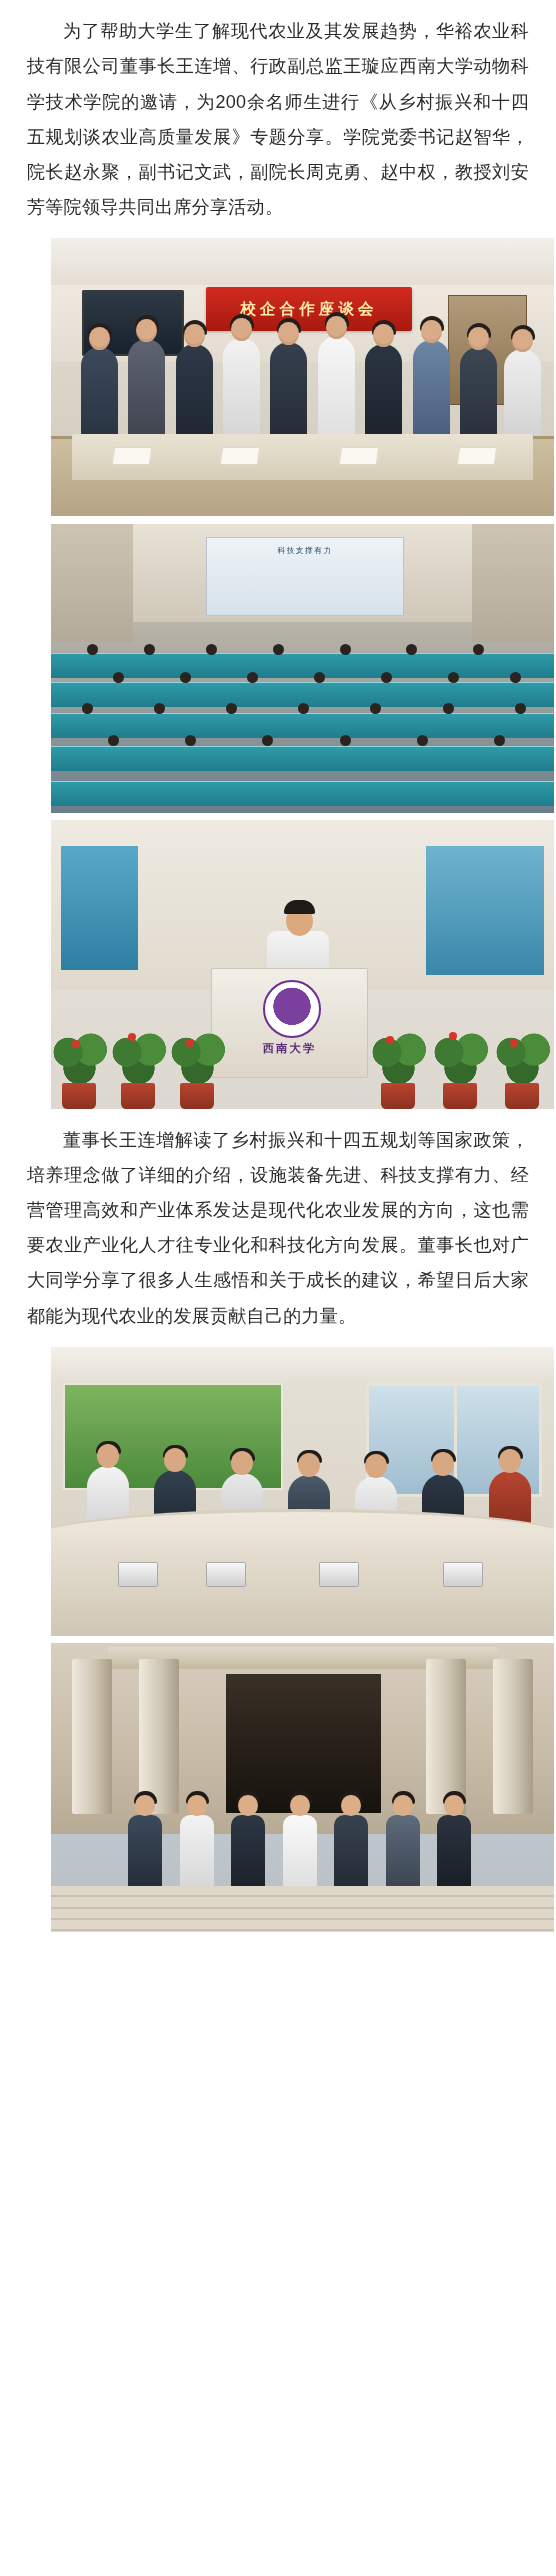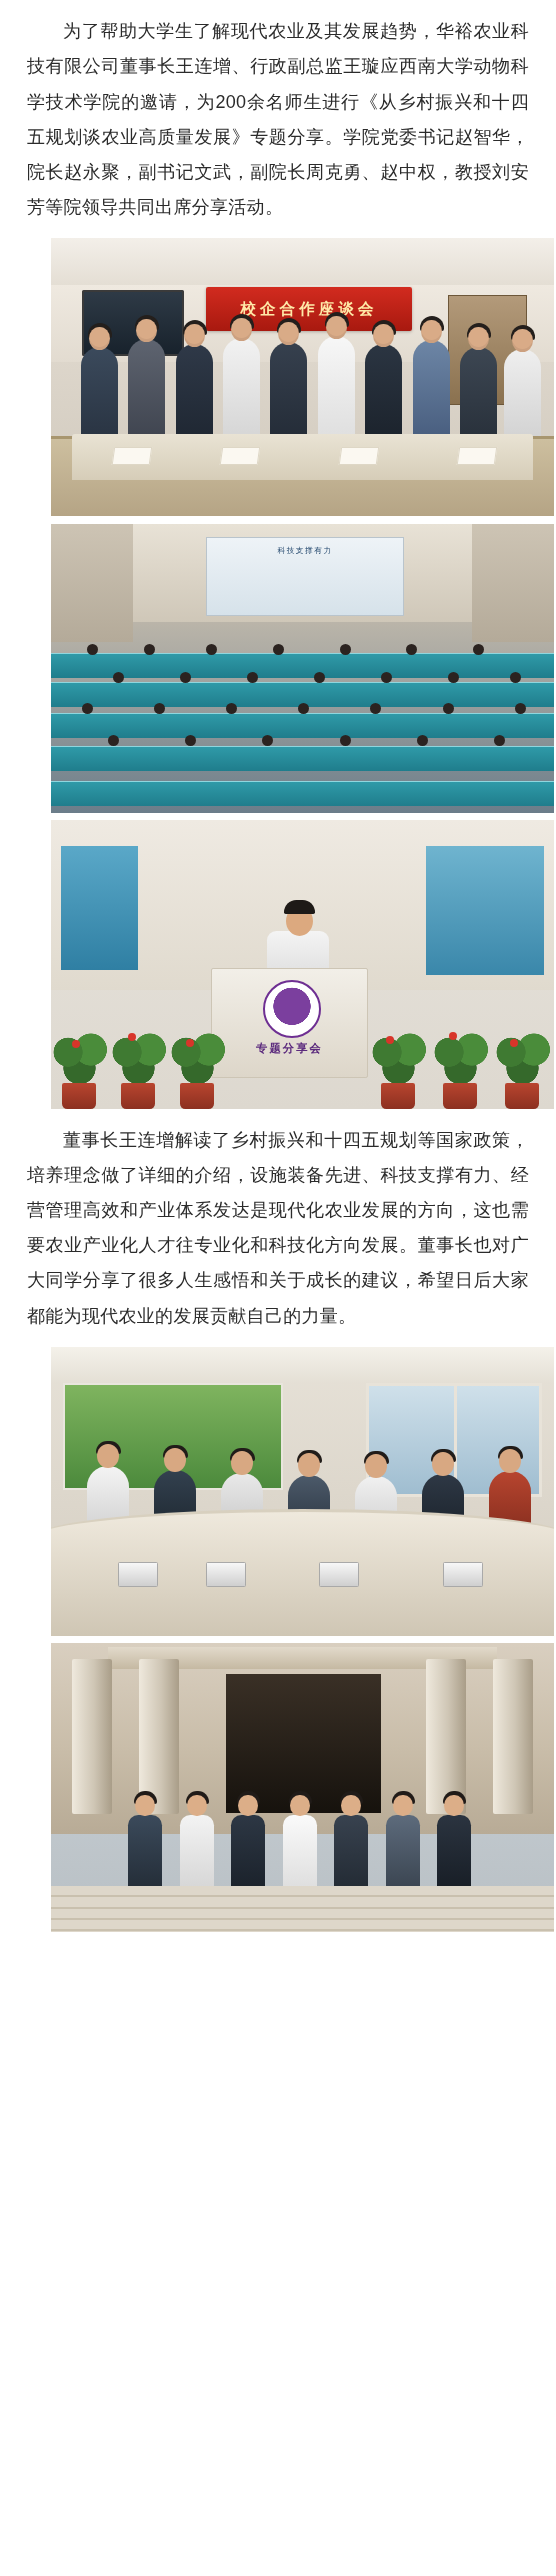--- a/index.html
+++ b/index.html
@@ -384,21 +384,21 @@
       <div class="backwall"></div>
       <div class="bluepanel-l"></div>
       <div class="bluepanel-r"></div>
 
       <div class="speaker-body"></div>
       <div class="speaker-head"></div>
       <div class="speaker-hair"></div>
 
       <div class="podium">
         <div class="emblem"></div>
-        <div class="podiumtext">专题分享会</div>
+        <div class="podiumtext">西南大学</div>
       </div>
 
       <div class="plant" style="left:0px;">
           <div class="leaves"></div>
           <div class="pot"></div>
         </div>
       <div class="plant" style="left:59px;">
           <div class="leaves"></div>
           <div class="pot"></div>
         </div>

